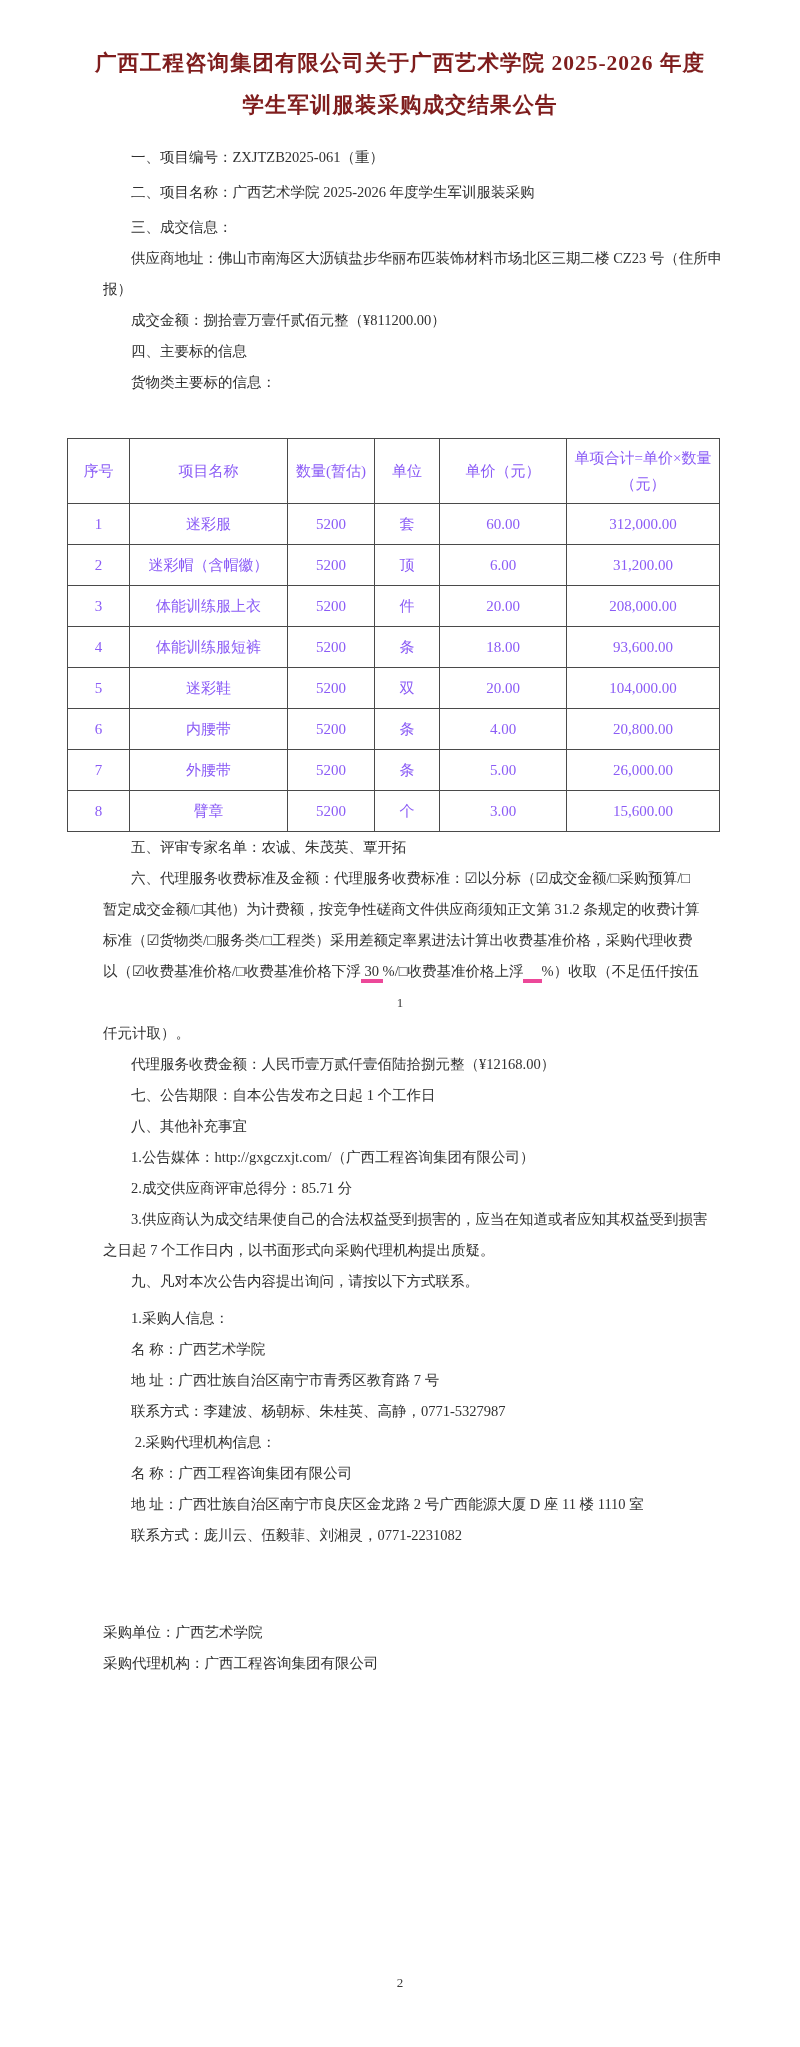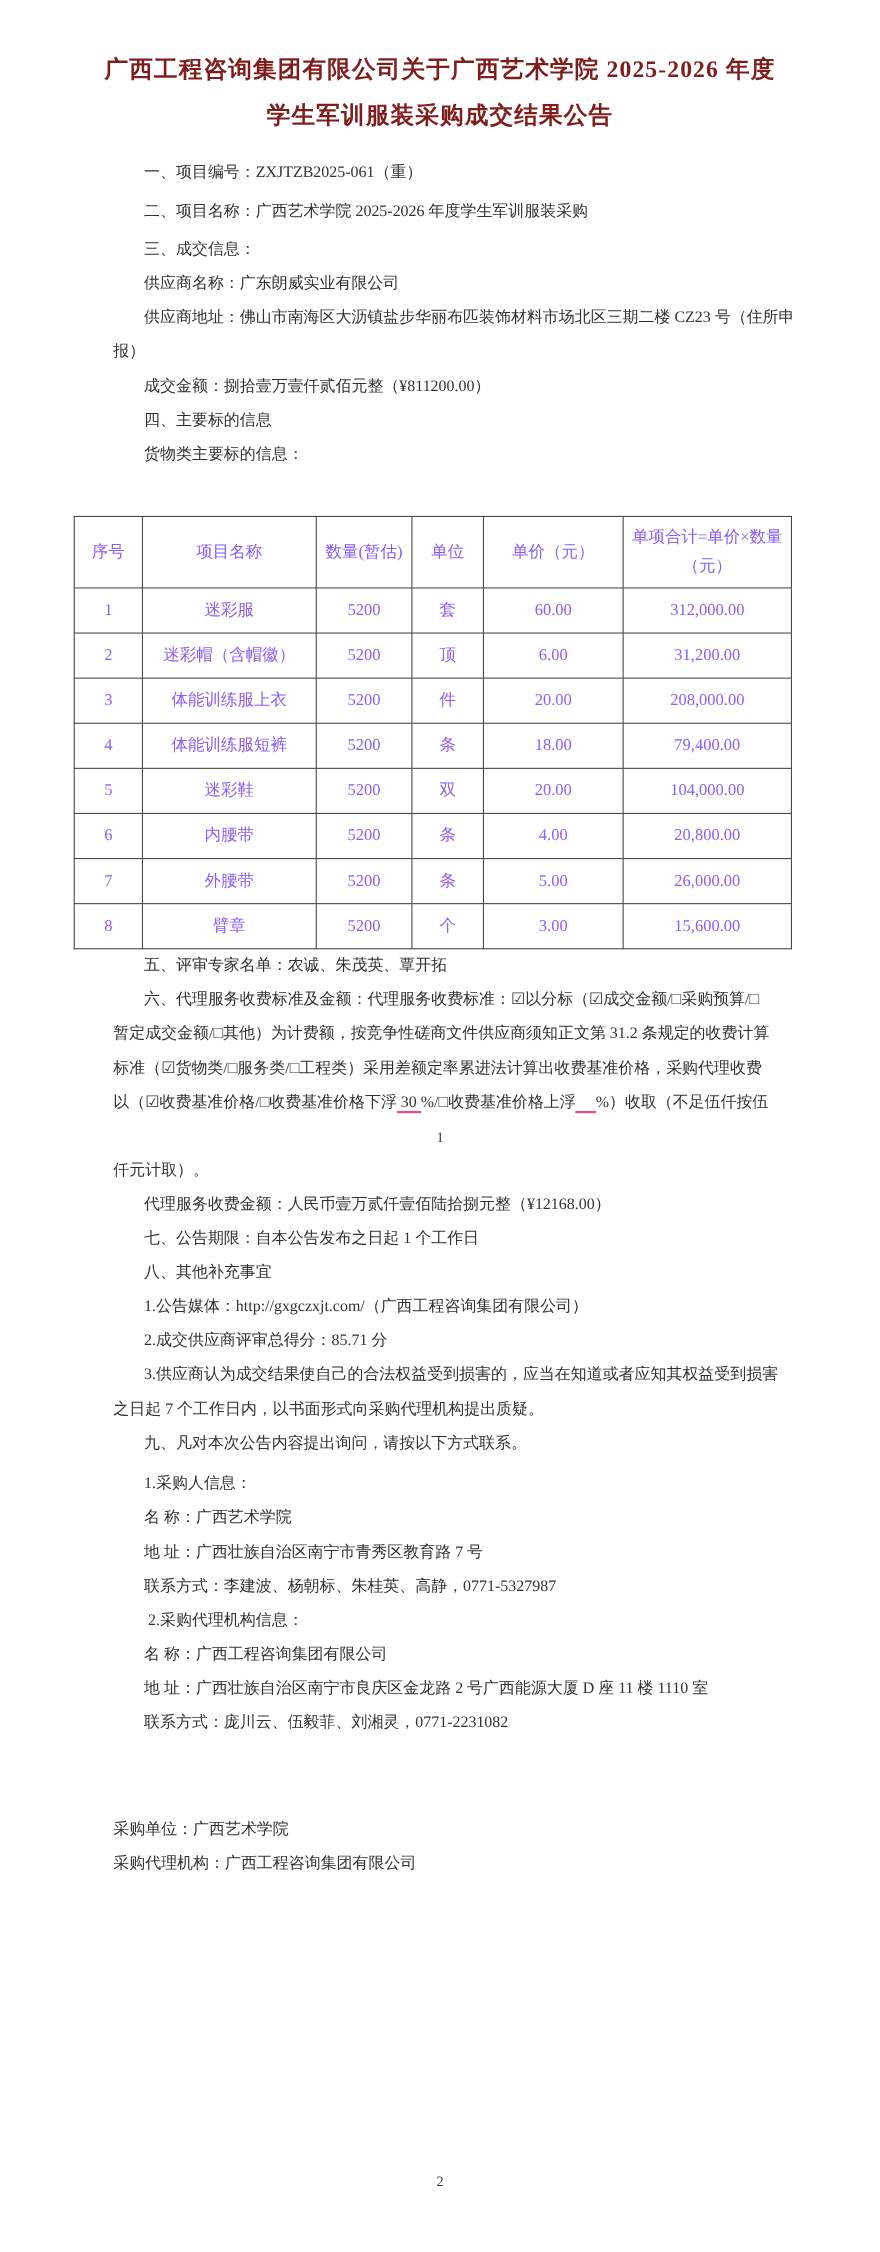--- a/index.html
+++ b/index.html
@@ -18,21 +18,21 @@
   }
   .body-col{
     margin-top:16px;
     padding-left:103px;padding-right:60px;
     font-size:14.5px;color:#303030;
   }
   .ln{line-height:31px;white-space:pre;}
   .ind{padding-left:28px;}
   .g4{margin-top:4px;}
   .g6{margin-top:6px;}
-  .u{border-bottom:2px solid #ec4899;}
+  .u{border-bottom:4px solid #ec4899;}
   
   .tbl-wrap{margin-top:3px;margin-left:-36px;width:652px;}
   table.goods{
     border-collapse:collapse;table-layout:fixed;width:652px;
     font-size:15px;color:#8b5cf6;margin-top:40px;
   }
   table.goods th,table.goods td{
     border:1px solid #4a4a4a;text-align:center;vertical-align:middle;
     padding:0 2px;font-weight:400;
   }
@@ -57,21 +57,20 @@
 
   <div class="title-block">
     <div class="title-line">广西工程咨询集团有限公司关于广西艺术学院 2025-2026 年度</div>
     <div class="title-line">学生军训服装采购成交结果公告</div>
   </div>
 
   <div class="body-col">
     <div class="ln ind">一、项目编号：ZXJTZB2025-061（重）</div>
     <div class="ln ind g4">二、项目名称：广西艺术学院 2025-2026 年度学生军训服装采购</div>
     <div class="ln ind g4">三、成交信息：</div>
-    <div class="ln ind">供应商名称：广东朗威实业有限公司</div>
     <div class="ln ind">供应商地址：佛山市南海区大沥镇盐步华丽布匹装饰材料市场北区三期二楼 CZ23 号（住所申</div>
     <div class="ln">报）</div>
     <div class="ln ind">成交金额：捌拾壹万壹仟贰佰元整（¥811200.00）</div>
     <div class="ln ind">四、主要标的信息</div>
     <div class="ln ind">货物类主要标的信息：</div>
 
     <div class="tbl-wrap">
       <table class="goods">
         <colgroup>
           <col class="c0">
@@ -116,21 +115,21 @@
               <td>件</td>
               <td>20.00</td>
               <td>208,000.00</td>
             </tr>
             <tr>
               <td>4</td>
               <td>体能训练服短裤</td>
               <td>5200</td>
               <td>条</td>
               <td>18.00</td>
-              <td>79,400.00</td>
+              <td>93,600.00</td>
             </tr>
             <tr>
               <td>5</td>
               <td>迷彩鞋</td>
               <td>5200</td>
               <td>双</td>
               <td>20.00</td>
               <td>104,000.00</td>
             </tr>
             <tr>

